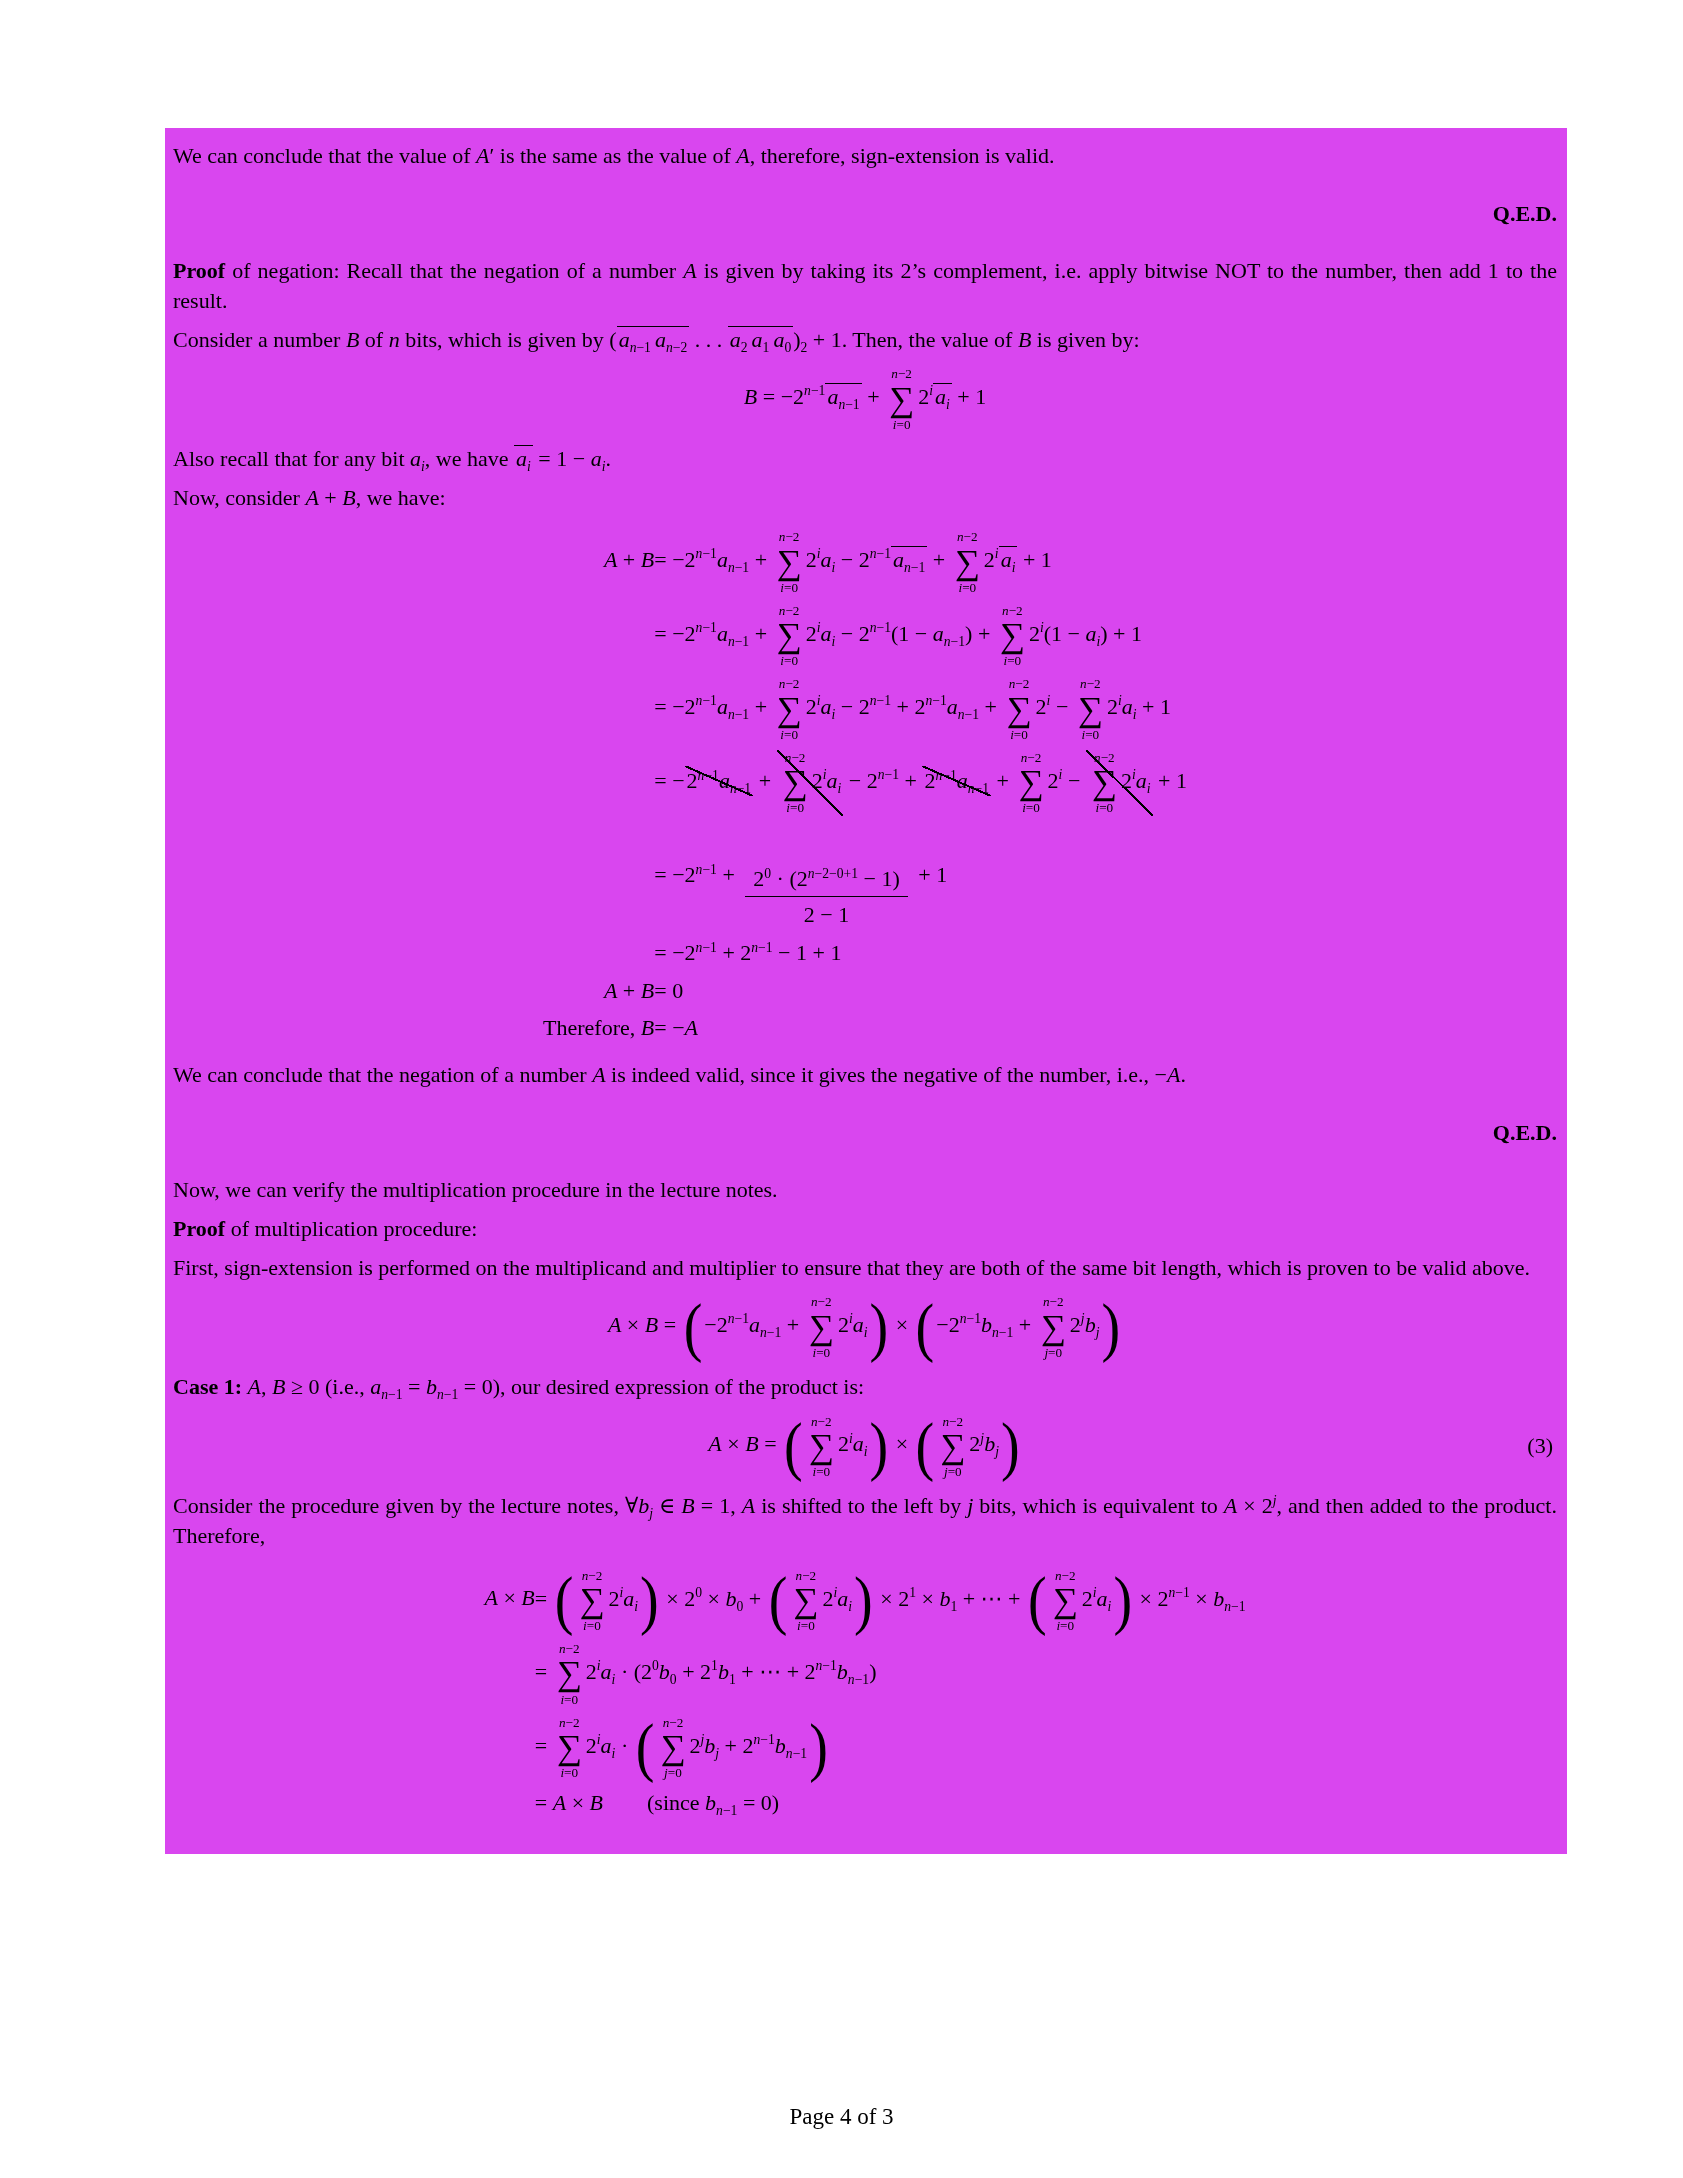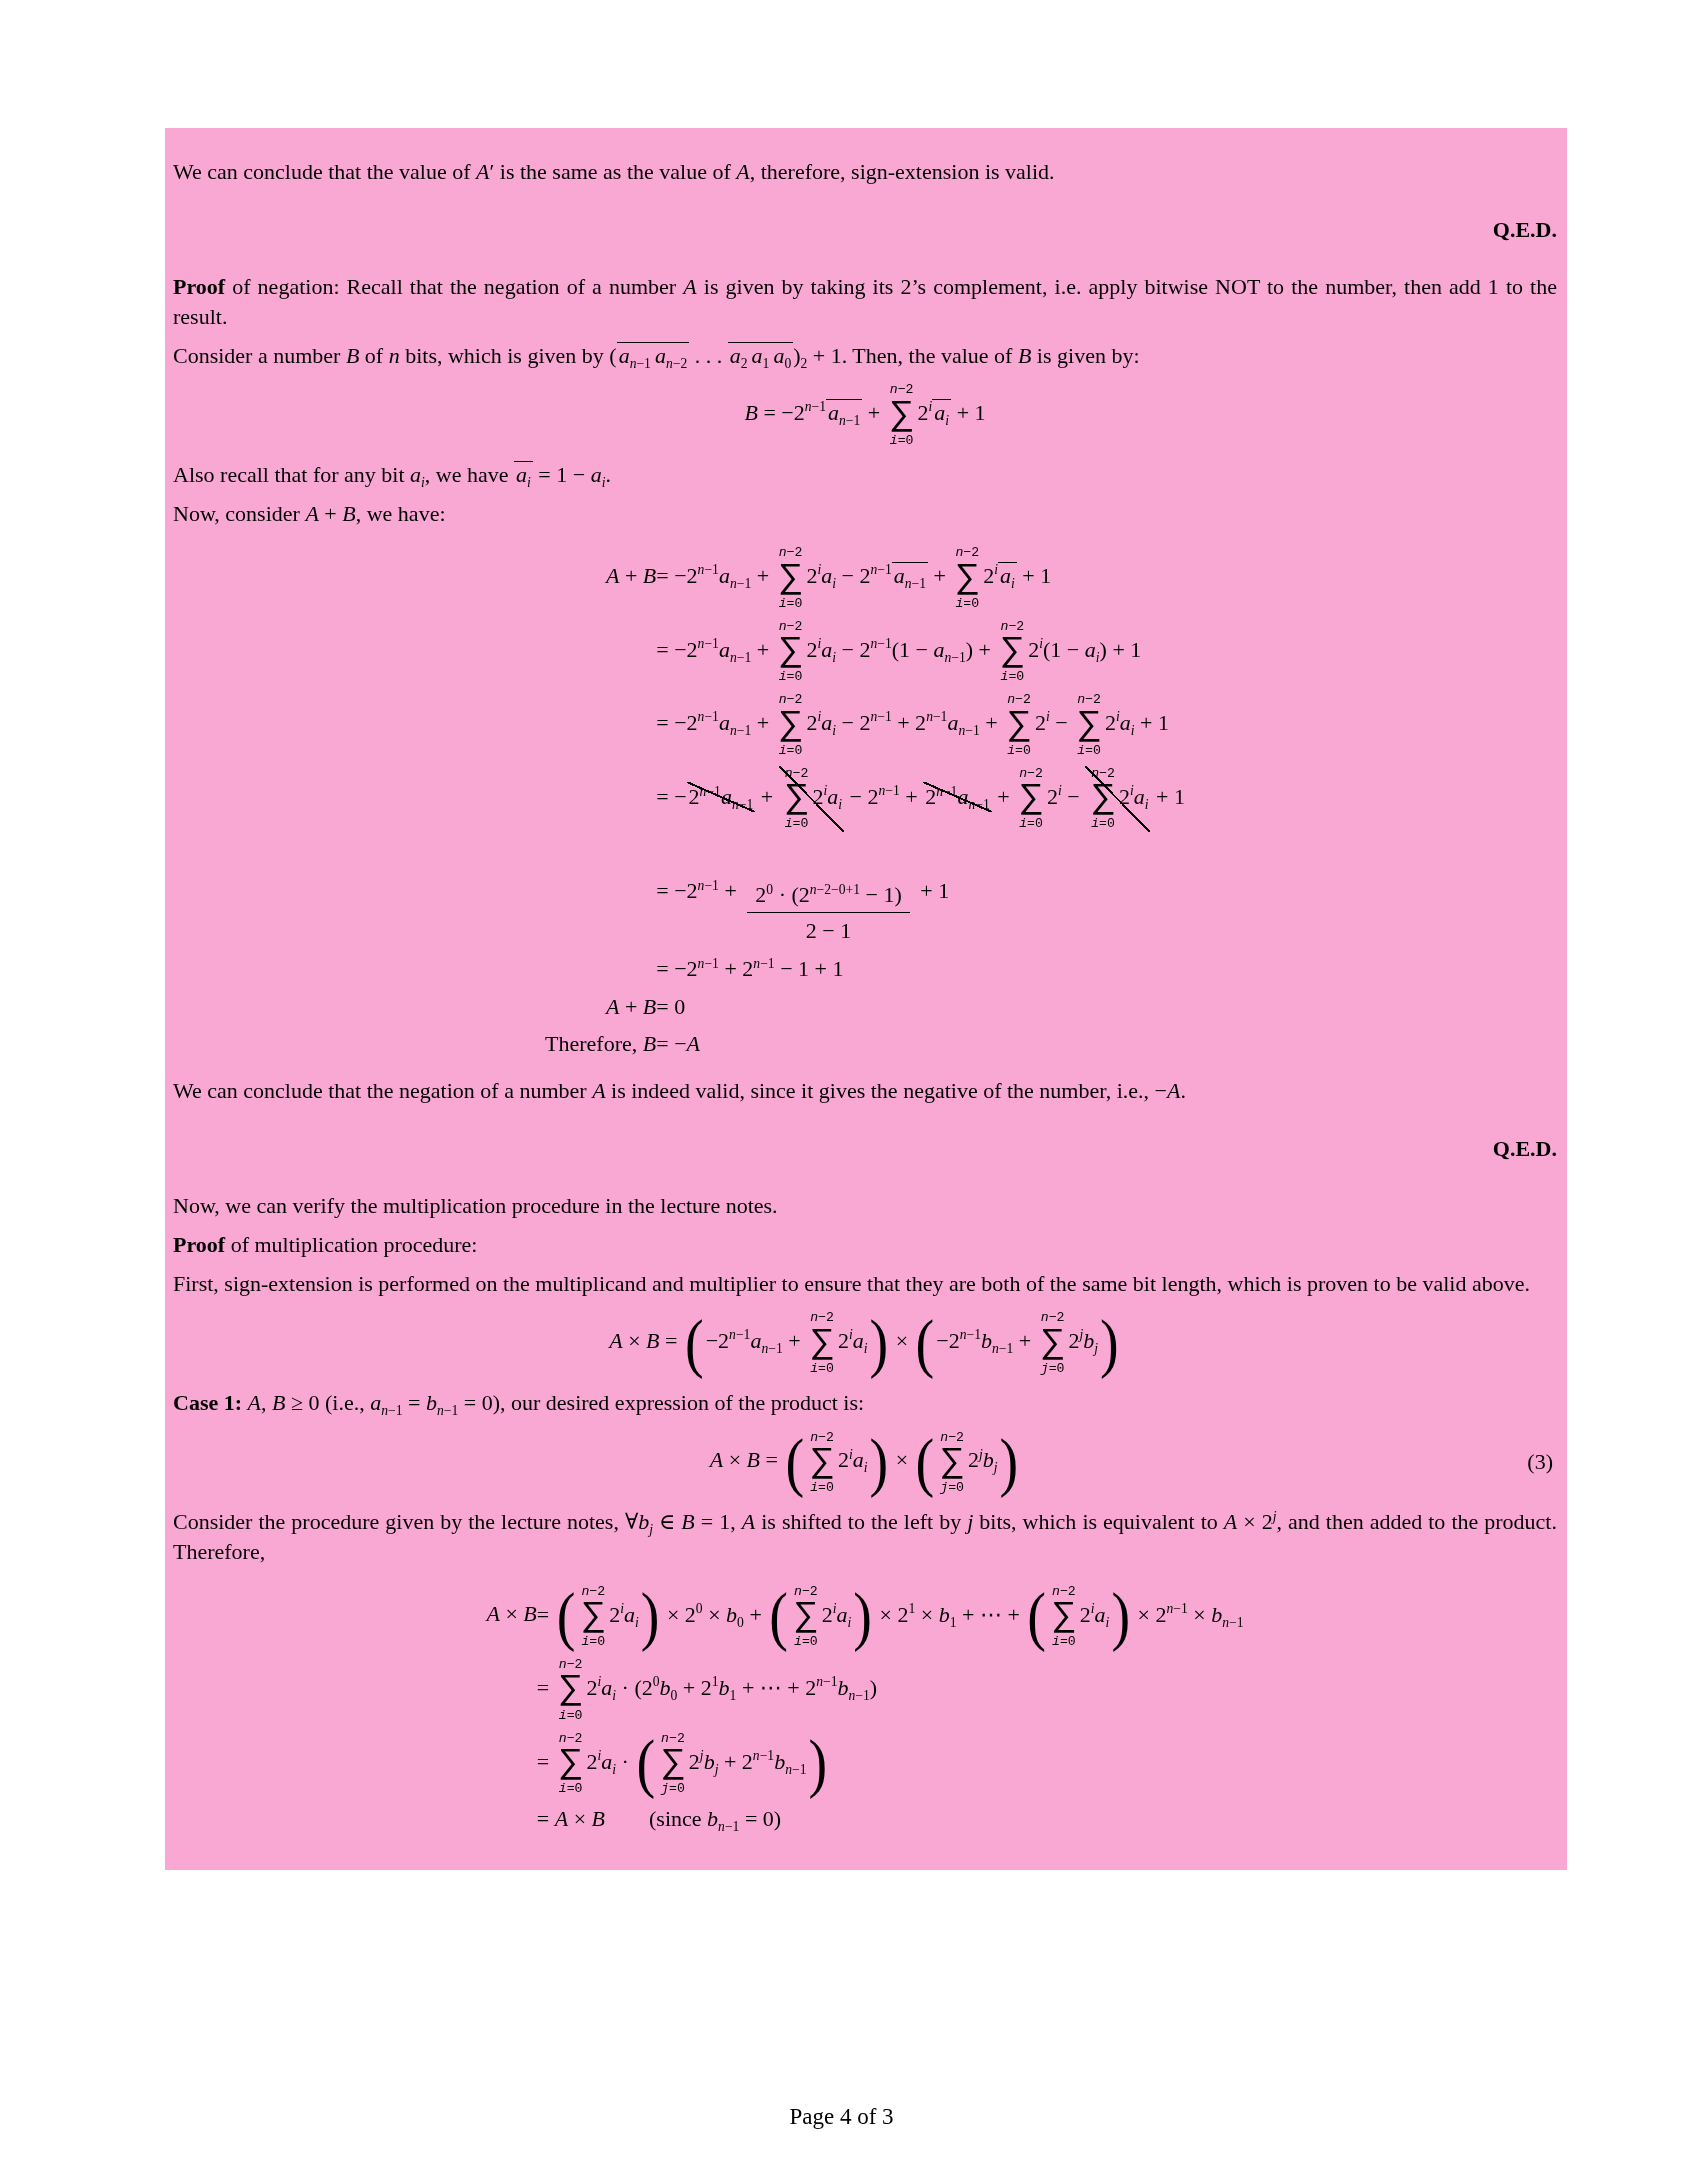--- a/index.html
+++ b/index.html
@@ -10,38 +10,38 @@
     background: #ffffff;
     color: #000000;
     font-family: "Liberation Serif", "DejaVu Serif", serif;
     font-size: 22px;
     line-height: 1.35;
     overflow: hidden;
   }
   .sheet {
     position: absolute;
     left: 165px; top: 128px; width: 1402px;
-    background: #f9a8d4;
-    padding: 20px 10px 20px 8px;
+    background: #d946ef;
+    padding: 4px 10px 20px 8px;
   }
   .para { margin: 9px 0; text-align: justify; }
   .para b { font-weight: bold; }
   .qed  { margin: 28px 0; text-align: right; font-weight: bold; }
   .disp { margin: 12px 0; text-align: center; white-space: nowrap; }
   .eqwrap { position: relative; }
   .eqno { position: absolute; right: 4px; top: 50%; transform: translateY(-50%); }
   table.align { margin: 8px auto; border-collapse: separate; border-spacing: 0 8px; }
   table.align td { padding: 0; vertical-align: baseline; white-space: nowrap; }
   td.lhs { text-align: right; padding-right: 5px; }
   td.rhs { text-align: left; }
   i { font-style: italic; }
   sup, sub { font-size: 0.62em; line-height: 0; }
   .sum {
     display: inline-flex; flex-direction: column; align-items: center;
-    vertical-align: middle; margin: 0 4px; line-height: 1; font-family: Liberation Mono, monospace;
+    vertical-align: middle; margin: 0 4px; line-height: 1;
   }
   .sum .lim { font-size: 0.6em; line-height: 1.15; white-space: nowrap; }
   .sum .sig { font-size: 1.6em; line-height: 1.0; }
   .frac {
     display: inline-flex; flex-direction: column; align-items: center;
     vertical-align: middle; margin: 0 5px; text-align: center;
   }
   .frac .num { display: block; padding: 0 8px 3px; border-bottom: 1.5px solid #000; margin-top: 40px; }
   .frac .den { display: block; padding-top: 3px; }
   .ov { display: inline-block; border-top: 1.5px solid #000; padding: 1px 2px 0; line-height: 1.05; }

